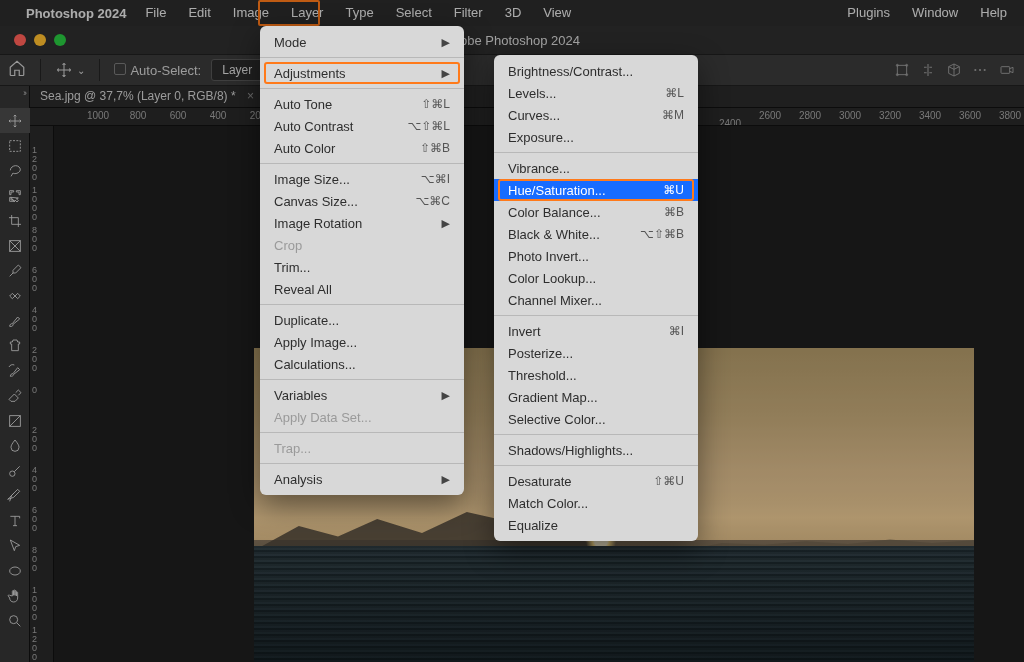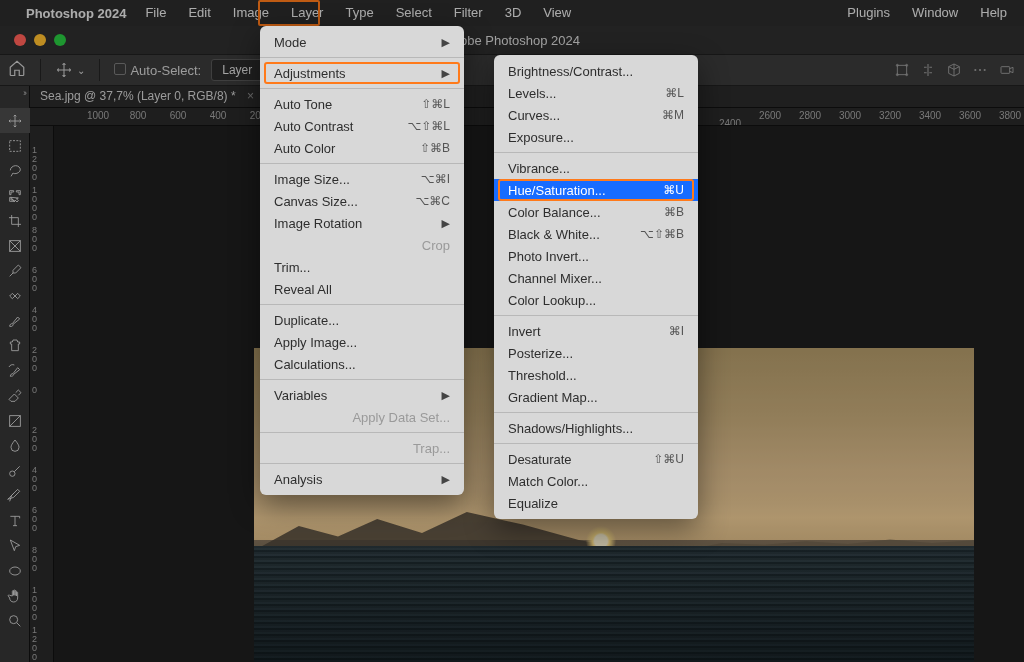--- a/index.html
+++ b/index.html
@@ -211,21 +211,21 @@
     box-shadow:0 10px 30px rgba(0,0,0,.45);
     padding:5px 0;
     z-index:20;
   }
   .menu .row{
     display:flex;align-items:center;
     height:22px;padding:0 14px;
     cursor:default;
     position:relative;
   }
-  .menu .row.disabled{color:var(--menu-disabled);text-align:right;}
+  .menu .row.disabled{color:var(--menu-disabled);}
   .menu .row .lbl{flex:1;white-space:nowrap;}
   .menu .row .shc{color:var(--menu-shortcut);font-size:12px;margin-left:30px;}
   .menu .row .arr{margin-left:30px;font-size:11px;color:#444;}
   .menu .sep{height:1px;background:var(--menu-sep);margin:4px 0;}
   .menu .row.hl{background:var(--menu-highlight);color:var(--menu-highlight-fg);}
   .menu .row.hl .shc{color:var(--menu-highlight-fg);}
   .menu .boxed:after{
     content:"";position:absolute;left:4px;right:4px;top:0;bottom:0;
     border:2px solid var(--highlight-box);border-radius:3px;pointer-events:none;
   }
@@ -632,39 +632,42 @@
       <span class="shc">⌘B</span>
     </div>
     <div class="row">
       <span class="lbl">Black &amp; White...</span>
       <span class="shc">⌥⇧⌘B</span>
     </div>
     <div class="row">
       <span class="lbl">Photo Invert...</span>
     </div>
     <div class="row">
+      <span class="lbl">Color Lookup...</span>
+    </div>
+    <div class="row">
       <span class="lbl">Channel Mixer...</span>
-    </div>
-    <div class="row">
-      <span class="lbl">Color Lookup...</span>
     </div>
     <div class="sep"></div>
     <div class="row">
       <span class="lbl">Invert</span>
       <span class="shc">⌘I</span>
     </div>
     <div class="row">
       <span class="lbl">Posterize...</span>
     </div>
     <div class="row">
       <span class="lbl">Threshold...</span>
     </div>
     <div class="row">
       <span class="lbl">Gradient Map...</span>
     </div>
+    <div class="row">
+      <span class="lbl">Selective Color...</span>
+    </div>
     <div class="sep"></div>
     <div class="row">
       <span class="lbl">Shadows/Highlights...</span>
     </div>
     <div class="sep"></div>
     <div class="row">
       <span class="lbl">Desaturate</span>
       <span class="shc">⇧⌘U</span>
     </div>
     <div class="row">

